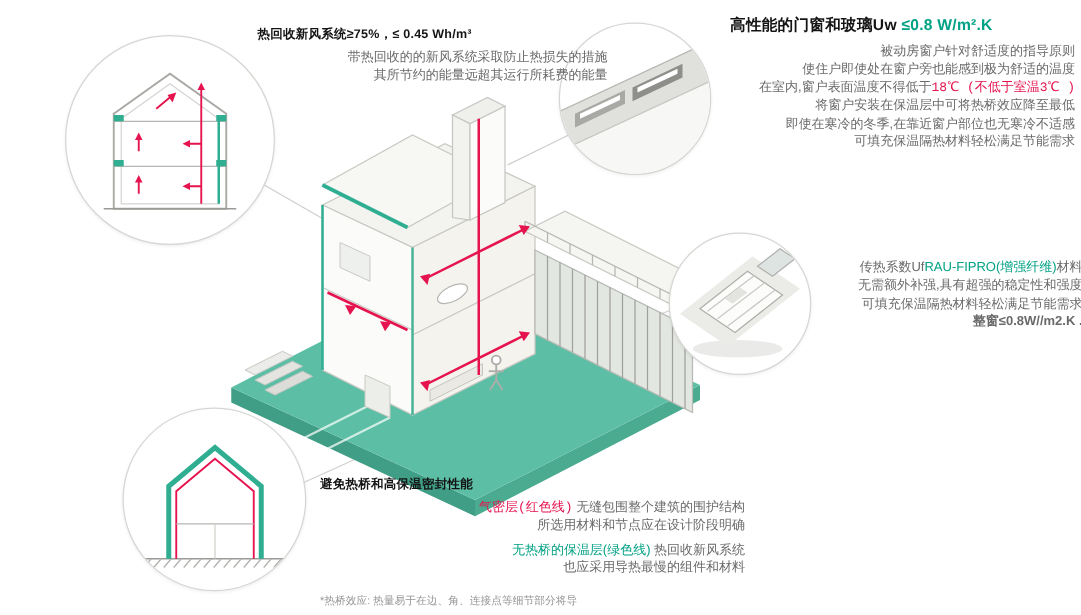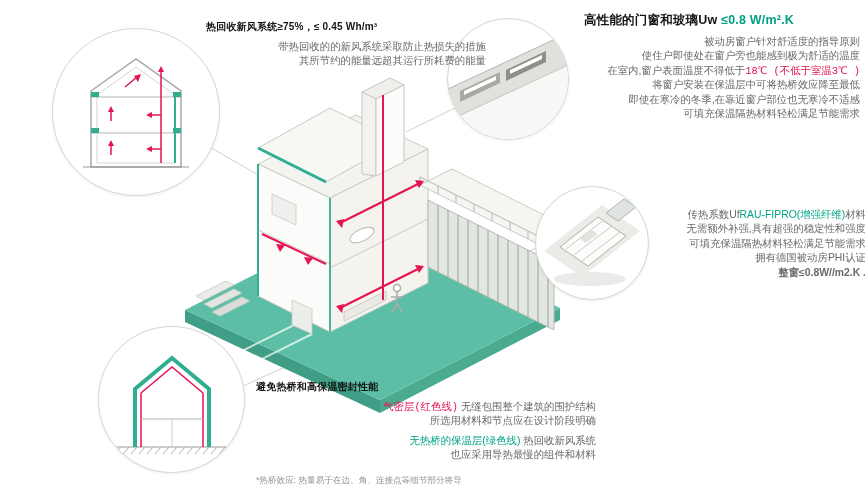--- a/index.html
+++ b/index.html
@@ -233,21 +233,20 @@
     <div class="line"><span>在室内,窗户表面温度不得低于</span><span class="red">18℃ (不低于室温3℃ )</span></div>
     <div class="line">将窗户安装在保温层中可将热桥效应降至最低</div>
     <div class="line">即使在寒冷的冬季,在靠近窗户部位也无寒冷不适感</div>
     <div class="line">可填充保温隔热材料轻松满足节能需求</div>
   </div>
 
   <div class="abs blk" style="left:654px;top:208px;width:212px">
     <div class="line"><span>传热系数Uf</span><span class="green">RAU-FIPRO(增强纤维)</span><span>材料</span></div>
     <div class="line">无需额外补强,具有超强的稳定性和强度</div>
     <div class="line">可填充保温隔热材料轻松满足节能需求</div>
-    <div class="line">拥有德国被动房PHI认证</div>
     <div class="line bold green">整窗≤0.8W//m2.K .</div>
   </div>
 
   <div class="abs blk" style="left:256px;top:380px;width:340px">
     <div class="title">避免热桥和高保温密封性能</div>
     <div class="line"><span class="red">气密层(红色线)</span><span> 无缝包围整个建筑的围护结构</span></div>
     <div class="line">所选用材料和节点应在设计阶段明确</div>
     <div class="gap"></div>
     <div class="line"><span class="green">无热桥的保温层(绿色线)</span><span> 热回收新风系统</span></div>
     <div class="line">也应采用导热最慢的组件和材料</div>

